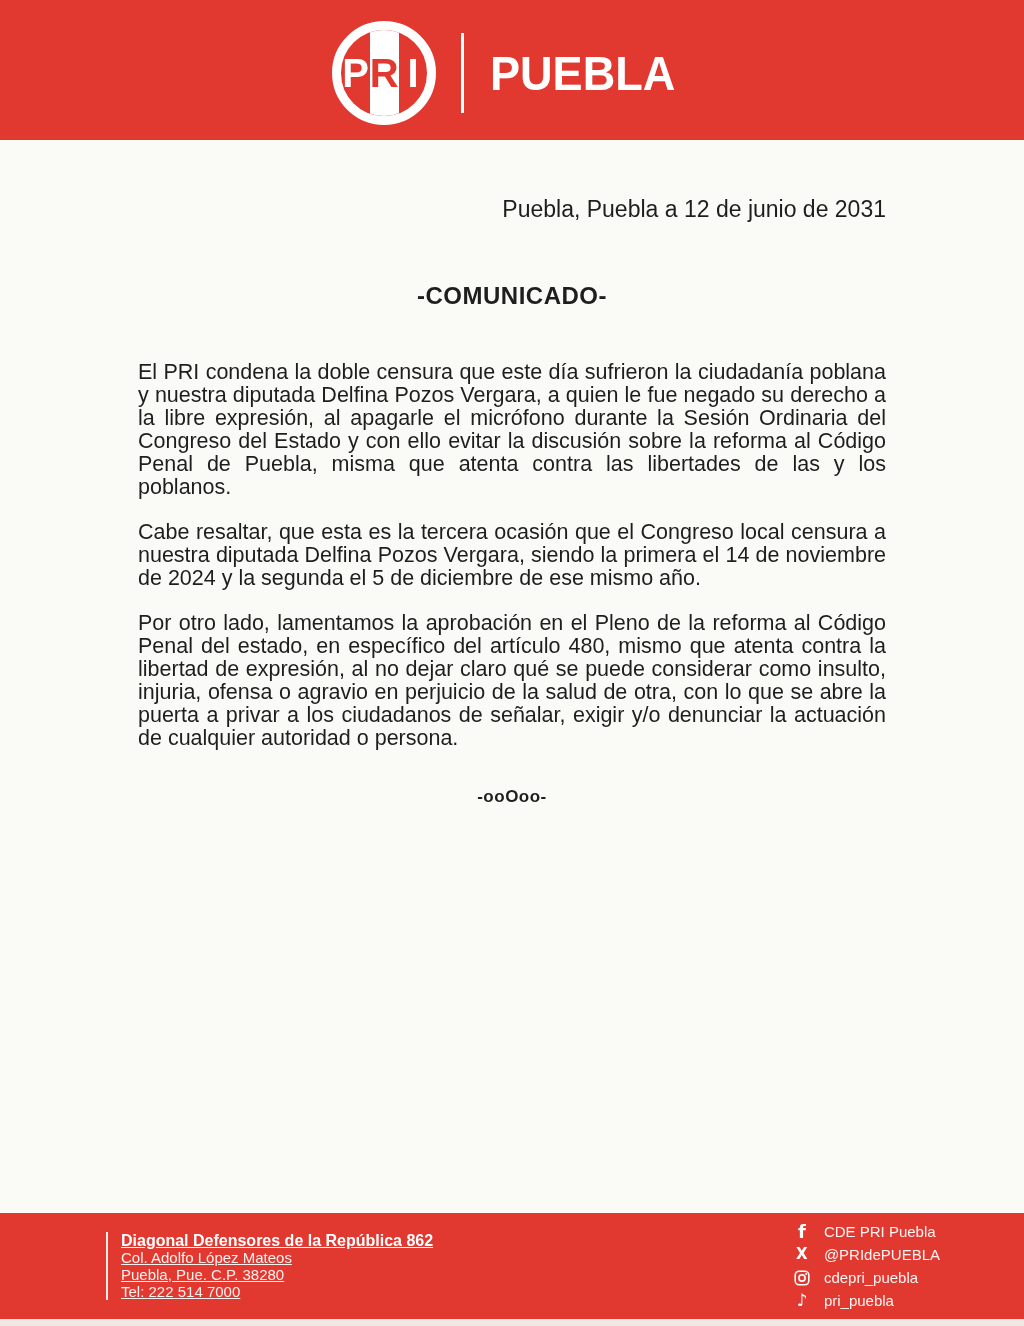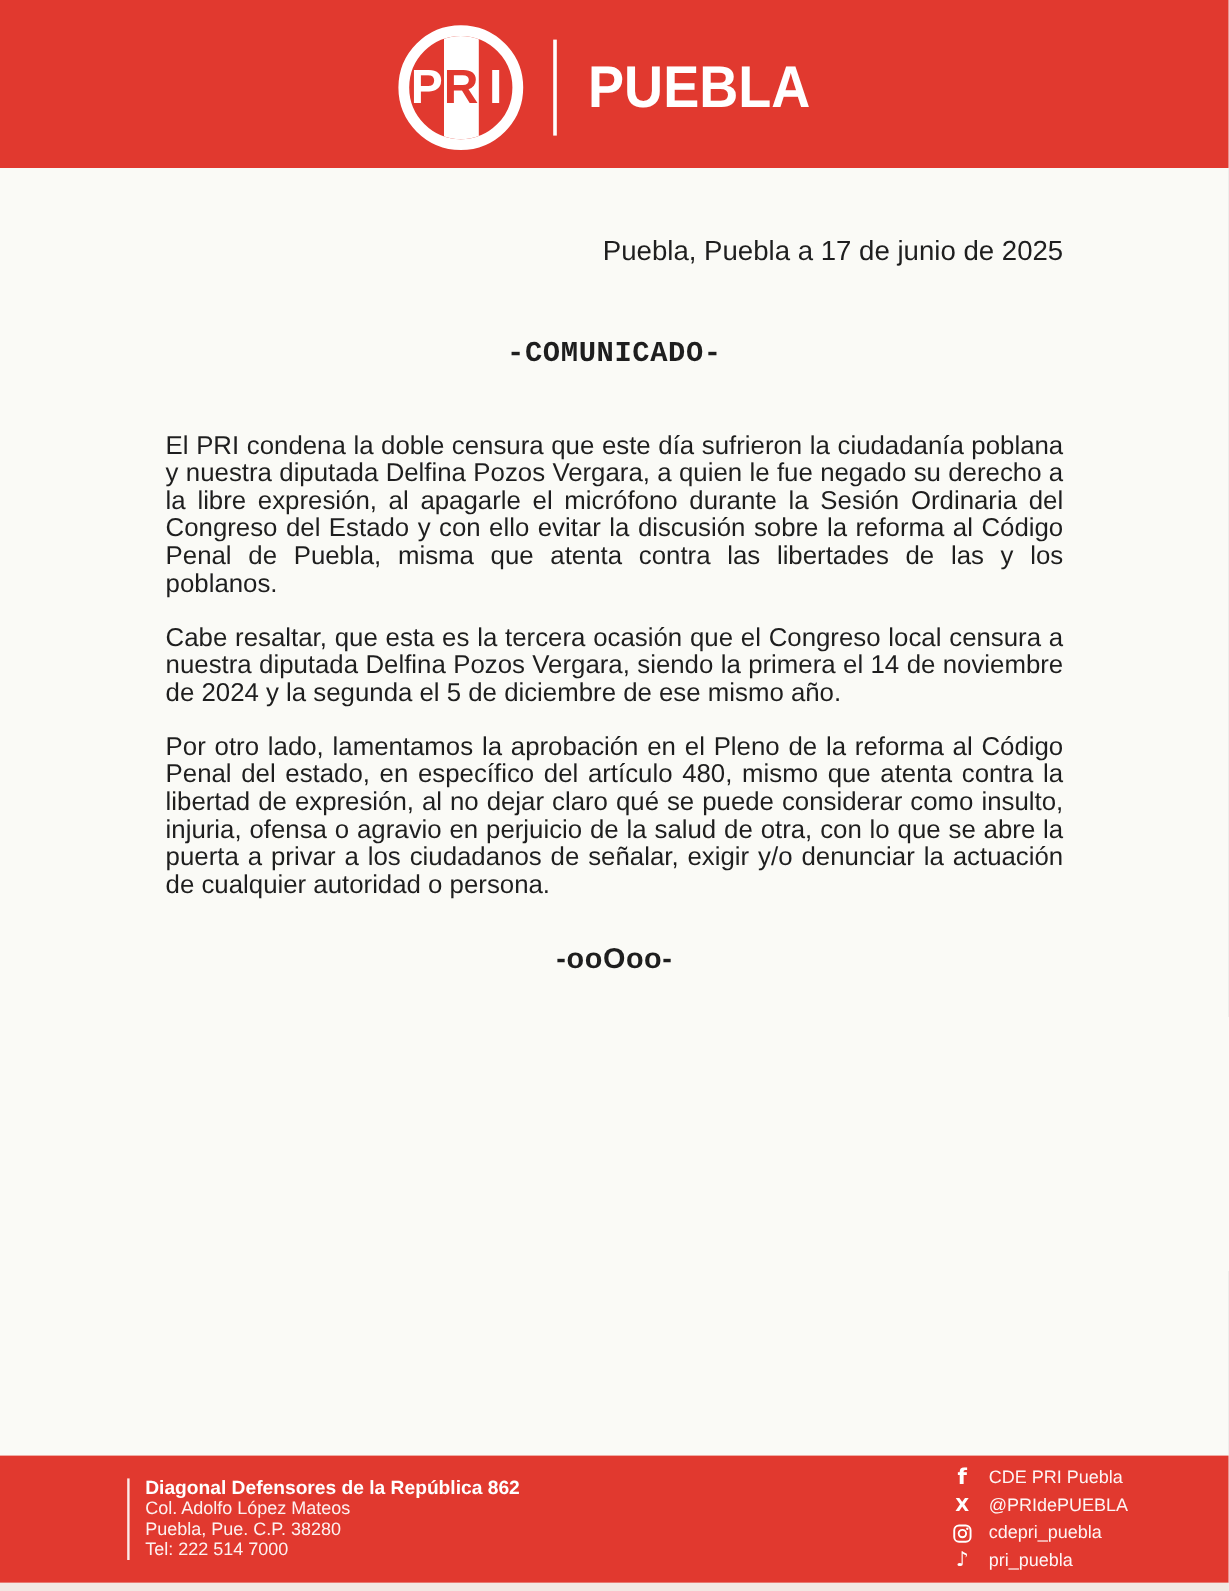--- a/index.html
+++ b/index.html
@@ -49,48 +49,48 @@
   
   main { flex:1 1 auto; padding:0 138px; }
   .dateline {
     margin-top:54px;
     text-align:right;
     font-size:23px; line-height:30px;
   }
   .title {
     margin-top:58px;
     text-align:center;
-    font-size:24px; font-weight:700; letter-spacing:0.5px;font-family:Liberation Mono, monospace;
+    font-size:24px; font-weight:700; letter-spacing:0.5px;
   }
   .paragraphs { margin-top:51px; }
   .paragraphs p {
     font-size:21.5px; line-height:23px;
     text-align:justify;
     margin-bottom:22px;
   }
   .closing {
     margin-top:37px;
     text-align:center;
-    font-size:24px; font-weight:700; letter-spacing:0.5px;
+    font-size:17px; font-weight:700; letter-spacing:0.5px;
   }
 
   
   footer { flex:0 0 auto; }
   .footer-band {
     height:106px;
     background:#E1392F;
     display:flex; align-items:center; justify-content:space-between;
     padding:0 84px 0 106px;
     color:#fff;
   }
   .address {
     border-left:2px solid rgba(255,255,255,0.9);
     padding-left:13px;
   }
-  .addr-line { font-size:15px; line-height:17px; color:rgba(255,255,255,0.93); }
+  .addr-line { font-size:15px; line-height:17px; color:rgba(255,255,255,0.93);text-decoration:underline; }
   .addr-line.bold { font-size:16px; font-weight:700; color:#fff; }
   .social {
     display:grid;
     grid-template-columns:20px auto;
     column-gap:12px; row-gap:6px;
     align-items:center;
   }
   .icon {
     display:flex; align-items:center; justify-content:center;
     width:20px; height:17px;
@@ -114,21 +114,21 @@
         <span class="logo-seg">P</span>
         <span class="logo-seg bar">R</span>
         <span class="logo-seg">I</span>
       </div>
       <div class="logo-sep"></div>
       <div class="brand-name">PUEBLA</div>
     </div>
   </header>
 
   <main>
-    <div class="dateline">Puebla, Puebla a 17 de junio de 2025</div>
+    <div class="dateline">Puebla, Puebla a 12 de junio de 2031</div>
     <h1 class="title">-COMUNICADO-</h1>
     <div class="paragraphs">
       <p>El PRI condena la doble censura que este día sufrieron la ciudadanía poblana y nuestra diputada Delfina Pozos Vergara, a quien le fue negado su derecho a la libre expresión, al apagarle el micrófono durante la Sesión Ordinaria del Congreso del Estado y con ello evitar la discusión sobre la reforma al Código Penal de Puebla, misma que atenta contra las libertades de las y los poblanos.</p>
       <p>Cabe resaltar, que esta es la tercera ocasión que el Congreso local censura a nuestra diputada Delfina Pozos Vergara, siendo la primera el 14 de noviembre de 2024 y la segunda el 5 de diciembre de ese mismo año.</p>
       <p>Por otro lado, lamentamos la aprobación en el Pleno de la reforma al Código Penal del estado, en específico del artículo 480, mismo que atenta contra la libertad de expresión, al no dejar claro qué se puede considerar como insulto, injuria, ofensa o agravio en perjuicio de la salud de otra, con lo que se abre la puerta a privar a los ciudadanos de señalar, exigir y/o denunciar la actuación de cualquier autoridad o persona.</p>
     </div>
     <div class="closing">-ooOoo-</div>
   </main>
 
   <footer>

